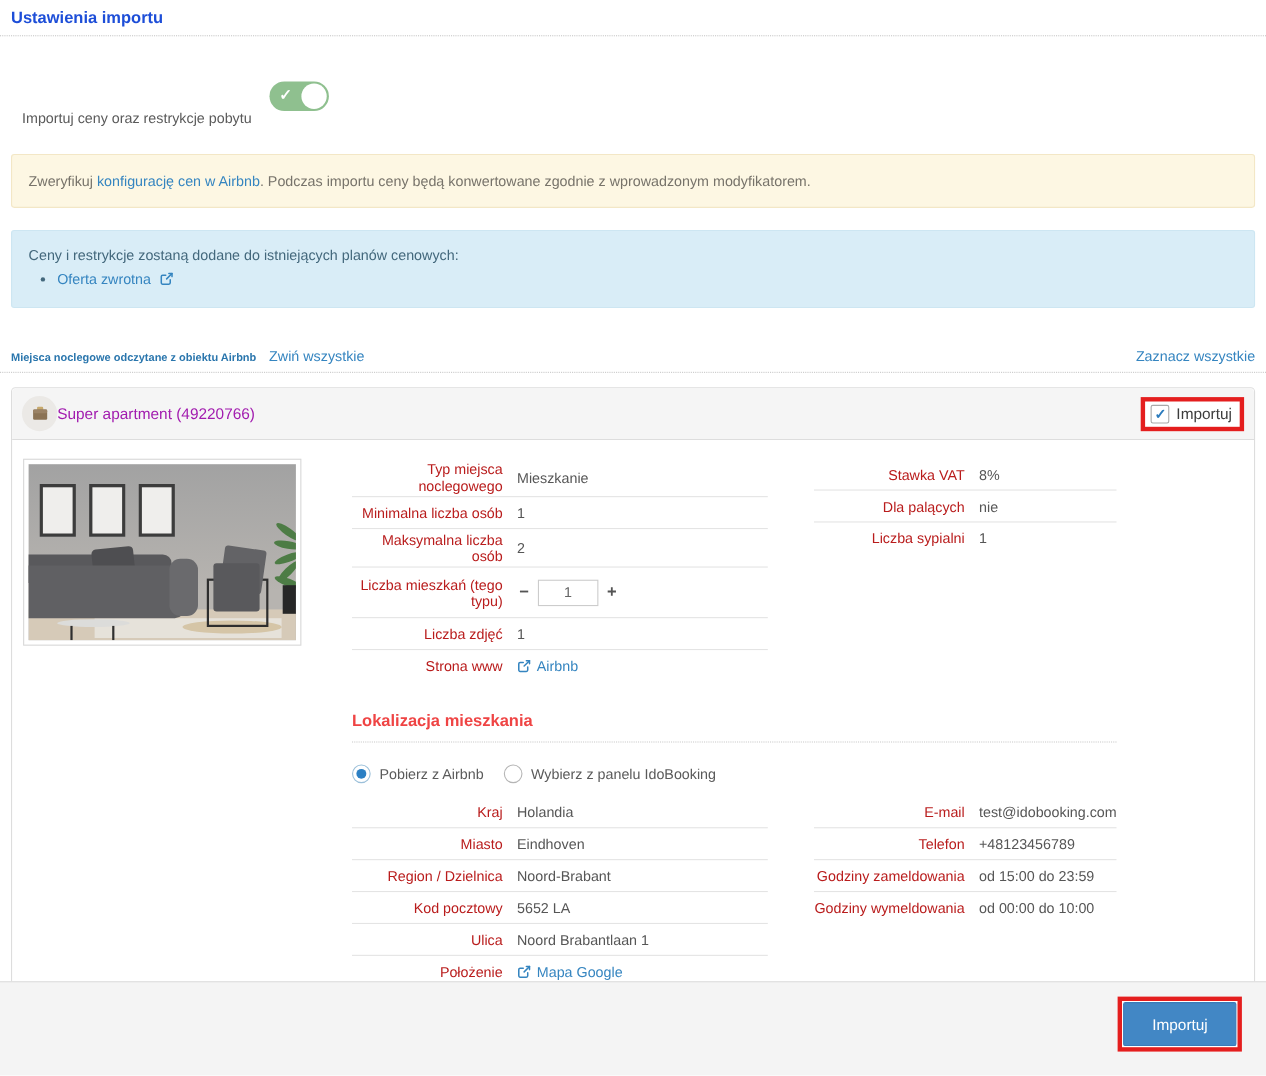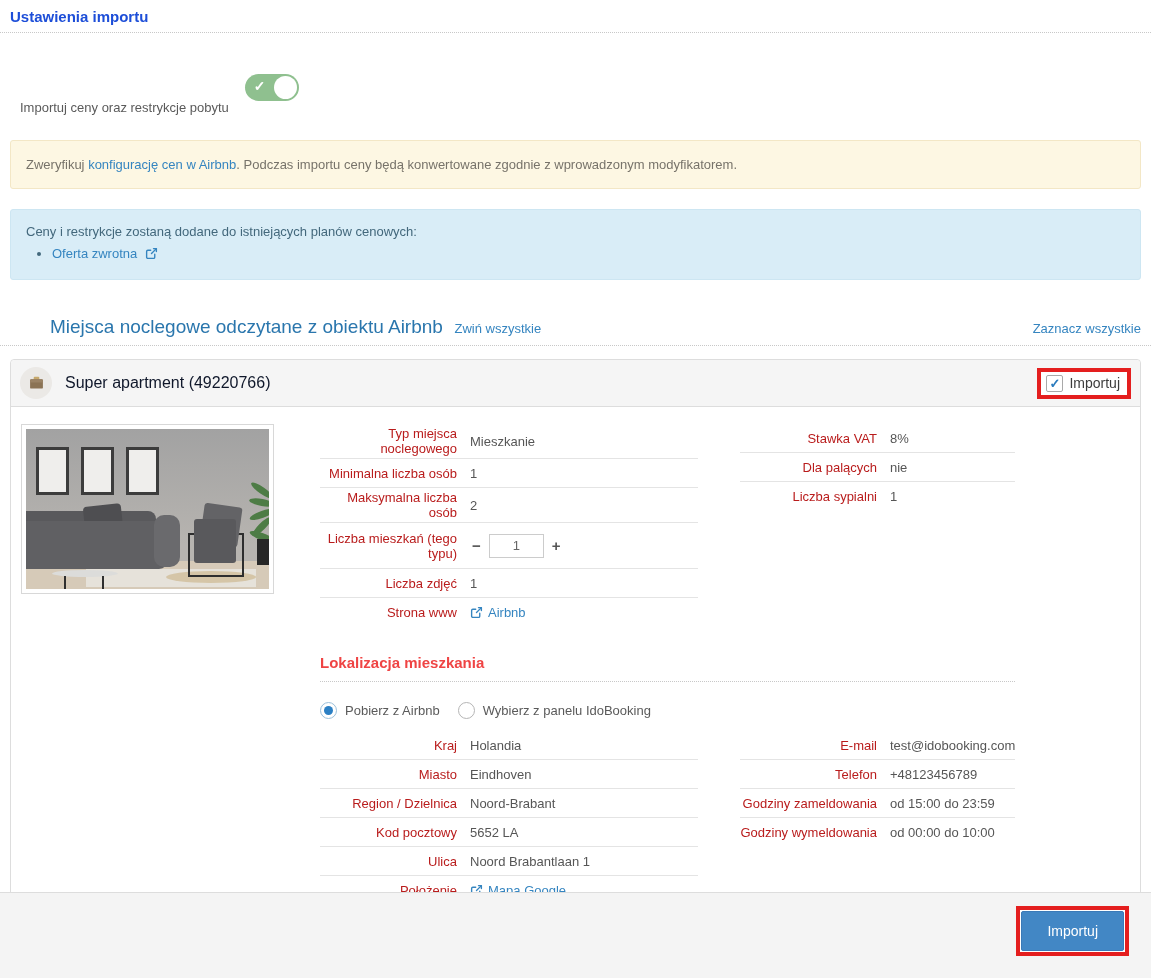--- a/index.html
+++ b/index.html
@@ -20,29 +20,29 @@
 
   
   .alert-warning { margin:25px 10px 0; background:#fdf7e3; border:1px solid #f3e7c6; border-radius:3px; padding:16px 15px; color:#77736a; }
   .alert-warning a, .link { color:#3585c0; text-decoration:none; cursor:pointer; }
   .alert-info { margin:20px 10px 0; background:#d9edf7; border:1px solid #cde6f2; border-radius:3px; padding:14px 15px 18px; color:#43687c; }
   .alert-info ul { margin:7px 0 0 26px; }
   .alert-info li { margin-top:3px; }
 
   
   .section-row { display:flex; justify-content:space-between; align-items:baseline; margin:36px 10px 0; }
-  .section-title { font-size:19px; font-weight:normal; color:#2a76ad; display:inline;margin-left:40px; }
+  .section-title { font-size:10px; font-weight:bold; color:#2a76ad; display:inline; }
   .small-link { font-size:13px; }
   .collapse-link { margin-left:8px; }
 
   
   .panel { margin:13px 10px 0; border:1px solid #ddd; border-radius:4px; background:#fff; }
   .panel-header { display:flex; align-items:center; background:#f5f5f5; border-bottom:1px solid #ddd; border-radius:4px 4px 0 0; padding:7px 9px; }
   .obj-icon-circle { width:32px; height:32px; border-radius:50%; background:#ebe9e6; display:flex; align-items:center; justify-content:center; }
-  .obj-name { margin-left:13px; color:#0f172a; font-size:16px; }
+  .obj-name { color:#a21caf; font-size:14px; }
   .hl-red-box { margin-left:auto; border:4px solid #e41e1e; background:#fff; display:flex; align-items:center; padding:3px 7px 3px 5px; }
   .checkbox { width:17px; height:17px; border:1px solid #a9a9a9; border-radius:2px; background:#fff; display:flex; align-items:center; justify-content:center; color:#2b7bbd; font-size:13px; font-weight:bold; cursor:pointer; }
   .hl-red-box .cb-label { margin-left:6px; color:#3c3c3c; font-size:14px; }
 
   .panel-body { padding:17px 13px 28px 10px; }
   .body-top { display:flex; }
 
   
   .photo-wrap { flex:none; width:255px; margin-right:44px; }
   .photo-frame-border { border:1px solid #d8d8d8; background:#fff; padding:4px; width:253px; }

